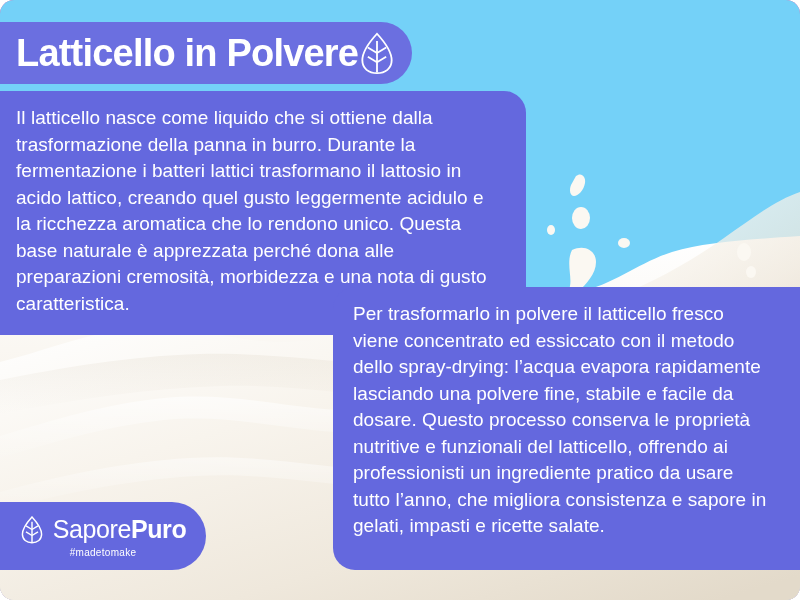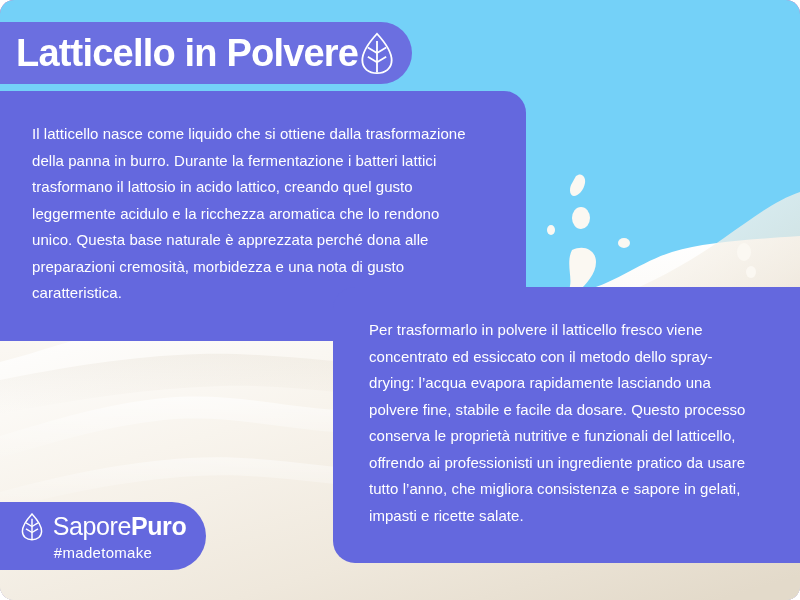--- a/index.html
+++ b/index.html
@@ -65,40 +65,40 @@
     display: block;
   }
 
   
   .panel {
     position: absolute;
     background: #6468DE;
     box-sizing: border-box;
   }
   .panel p {
-    margin: 16px;
-    color: #ffffff;
-    font-size: 15px;
+    margin: 0;
+    color: #ffffff;
+    font-size: 19px;
     line-height: 26.5px;
     letter-spacing: 0.05px;
   }
 
   .panel-intro {
     left: -30px;
     top: 91px;
     width: 556px;
     padding: 14px 30px 18px 46px;
     border-radius: 0 22px 22px 0;
   }
 
   .panel-process {
     left: 333px;
     top: 287px;
     width: 467px;
-    padding: 14px 28px 18px 20px;
+    padding: 14px 28px 30px 20px;
     border-radius: 22px 0 0 22px;
   }
 
   
   .logo-badge {
     position: absolute;
     left: -30px;
     top: 502px;
     width: 236px;
     height: 68px;
@@ -124,21 +124,21 @@
   .logo-word {
     font-size: 25px;
     line-height: 1;
     color: #ffffff;
     letter-spacing: -0.4px;
   }
   .logo-word .w-light { font-weight: 400; }
   .logo-word .w-bold  { font-weight: bold; }
   .logo-tag {
     margin-top: 3px;
-    font-size: 15px;
+    font-size: 10px;
     color: #ffffff;
     letter-spacing: 0.3px;
   }
 </style>
 </head>
 <body>
 
 <div id="poster">
 
   <div class="bg-sky"></div>

